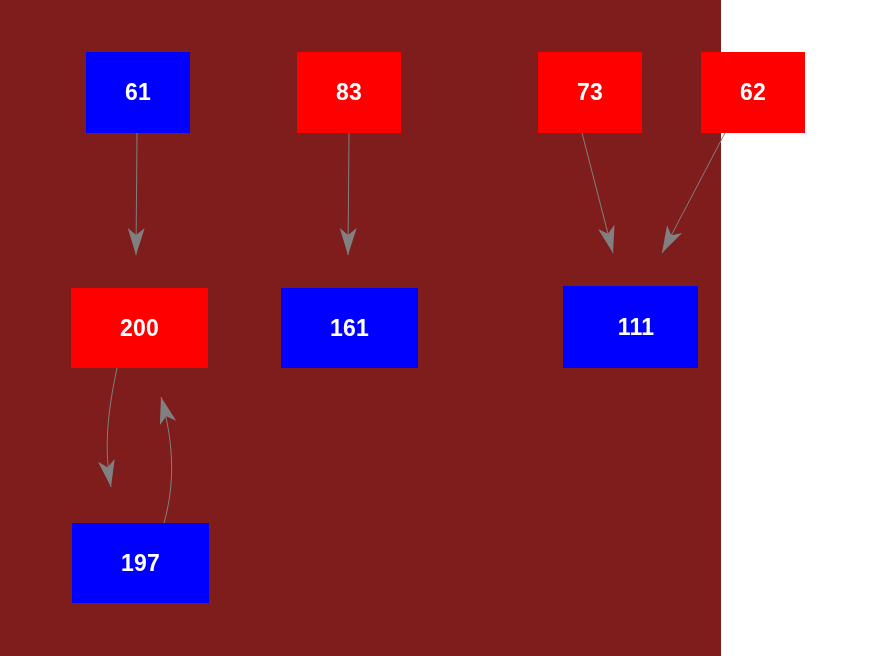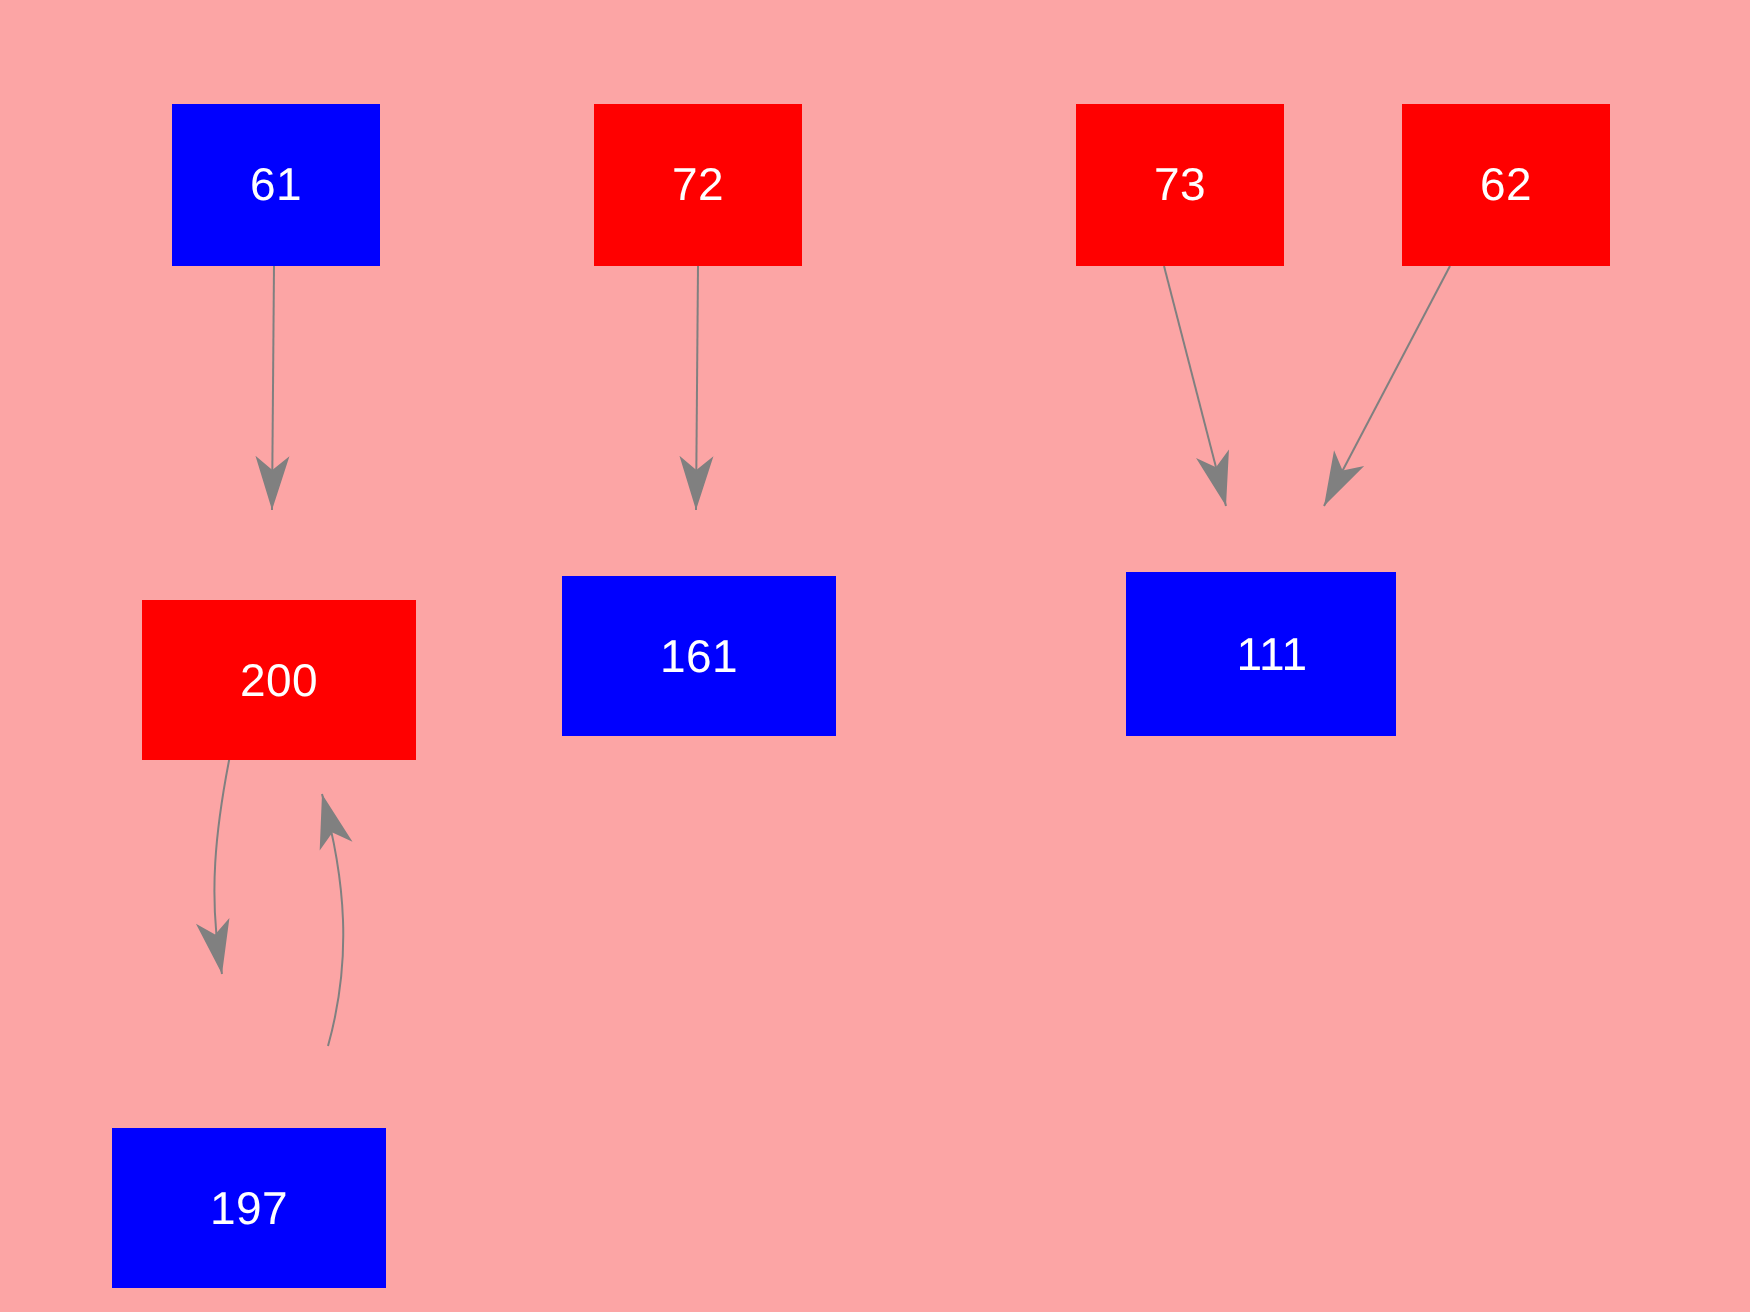--- a/index.html
+++ b/index.html
@@ -40,21 +40,21 @@
     font-family: "Liberation Sans", sans-serif;
     font-size: 23px;
     line-height: 1;
     letter-spacing: 0.2px;
     user-select: none;
   }
 </style>
 </head>
 <body>
 
-<div id="graph-canvas" style="width: 875px; height: 656px; background: #fca5a5;">
+<div id="graph-canvas" style="width: 721px; height: 656px; background: #7f1d1d; font-weight: bold;">
 
   <svg id="edge-layer" width="875" height="656" viewBox="0 0 875 656" xmlns="http://www.w3.org/2000/svg">
       <g>
         <path d="M 137,133 L 136,255" fill="none" stroke="#808080" stroke-width="1"></path>
         <polygon points="136.00,255.00 127.72,227.93 136.16,235.00 144.72,228.07" fill="#808080" stroke="none"></polygon>
       </g>
       <g>
         <path d="M 117,368 C 107,415 104,450 111,487" fill="none" stroke="#808080" stroke-width="1"></path>
         <polygon points="111.00,487.00 97.97,461.87 107.55,467.30 114.71,458.94" fill="#808080" stroke="none"></polygon>
       </g>
@@ -73,28 +73,28 @@
       <g>
         <path d="M 725,133 L 662,253" fill="none" stroke="#808080" stroke-width="1"></path>
         <polygon points="662.00,253.00 667.02,225.14 671.30,235.29 682.08,233.05" fill="#808080" stroke="none"></polygon>
       </g>
     </svg>
 
   <div id="node-layer">
       <div class="node" style="left: 86px; top: 52px; width: 104px; height: 81px; background: rgb(0, 0, 255);">
         <span class="node-label" style="color: rgb(255, 255, 255);">61</span>
       </div>
-      <div class="node" style="left: 71px; top: 288px; width: 137px; height: 80px; background: rgb(255, 0, 0); margin-top: 12px;">
+      <div class="node" style="left: 71px; top: 288px; width: 137px; height: 80px; background: rgb(255, 0, 0);">
         <span class="node-label" style="color: rgb(255, 255, 255);">200</span>
       </div>
-      <div class="node" style="left: 56px; top: 523px; width: 137px; height: 80px; background: rgb(0, 0, 255); margin-top: 41px;">
+      <div class="node" style="left: 72px; top: 523px; width: 137px; height: 80px; background: rgb(0, 0, 255);">
         <span class="node-label" style="color: rgb(255, 255, 255);">197</span>
       </div>
       <div class="node" style="left: 297px; top: 52px; width: 104px; height: 81px; background: rgb(255, 0, 0);">
-        <span class="node-label" style="color: rgb(255, 255, 255);">72</span>
+        <span class="node-label" style="color: rgb(255, 255, 255);">83</span>
       </div>
       <div class="node" style="left: 281px; top: 288px; width: 137px; height: 80px; background: rgb(0, 0, 255);">
         <span class="node-label" style="color: rgb(255, 255, 255);">161</span>
       </div>
       <div class="node" style="left: 538px; top: 52px; width: 104px; height: 81px; background: rgb(255, 0, 0);">
         <span class="node-label" style="color: rgb(255, 255, 255);">73</span>
       </div>
       <div class="node" style="left: 701px; top: 52px; width: 104px; height: 81px; background: rgb(255, 0, 0);">
         <span class="node-label" style="color: rgb(255, 255, 255);">62</span>
       </div>

